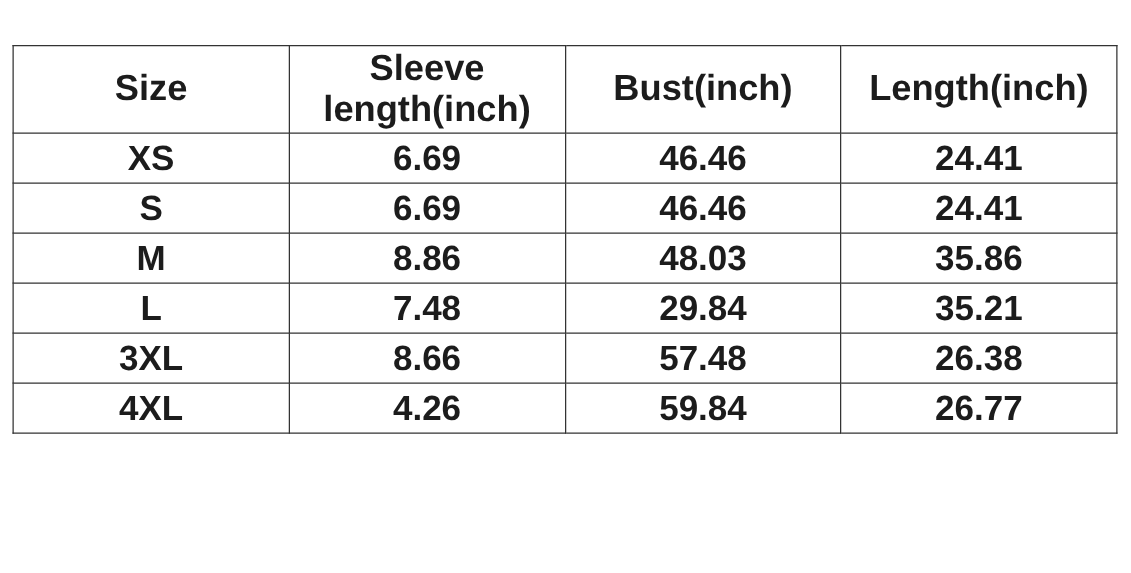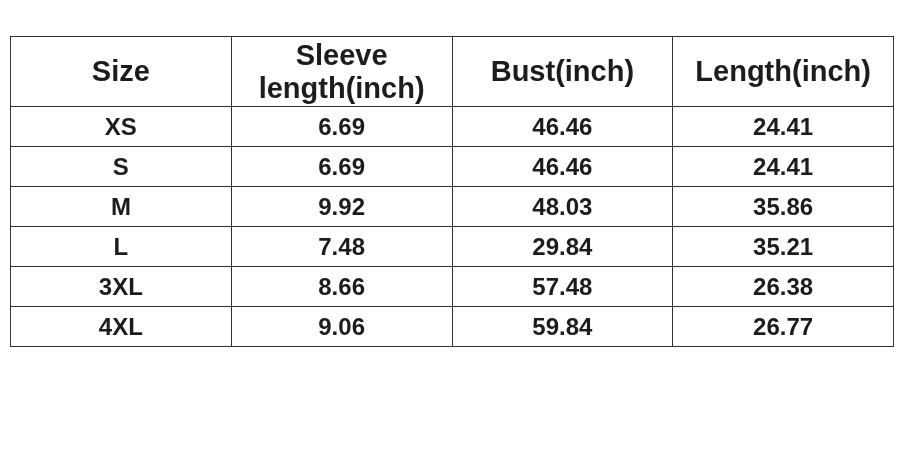--- a/index.html
+++ b/index.html
@@ -36,21 +36,21 @@
     overflow: hidden;
   }
   table.size-table th {
     height: 69px;
     font-size: 29px;
     line-height: 1.12;
     font-weight: 700;
   }
   table.size-table td {
     height: 39px;
-    font-size: 24px;
+    font-size: 28px;
   }
 </style>
 </head>
 <body>
 
 <div class="page">
   <table class="size-table">
     <thead>
       <tr id="header-row">
           <th>Size</th>
@@ -67,37 +67,37 @@
           <td>24.41</td>
         </tr>
         <tr>
           <td>S</td>
           <td>6.69</td>
           <td>46.46</td>
           <td>24.41</td>
         </tr>
         <tr>
           <td>M</td>
-          <td>9.92</td>
+          <td>8.86</td>
           <td>48.03</td>
           <td>35.86</td>
         </tr>
         <tr>
           <td>L</td>
           <td>7.48</td>
           <td>29.84</td>
           <td>35.21</td>
         </tr>
         <tr>
           <td>3XL</td>
           <td>8.66</td>
           <td>57.48</td>
           <td>26.38</td>
         </tr>
         <tr>
           <td>4XL</td>
-          <td>9.06</td>
+          <td>4.26</td>
           <td>59.84</td>
           <td>26.77</td>
         </tr>
       </tbody>
   </table>
 </div>
 
 </body></html>

